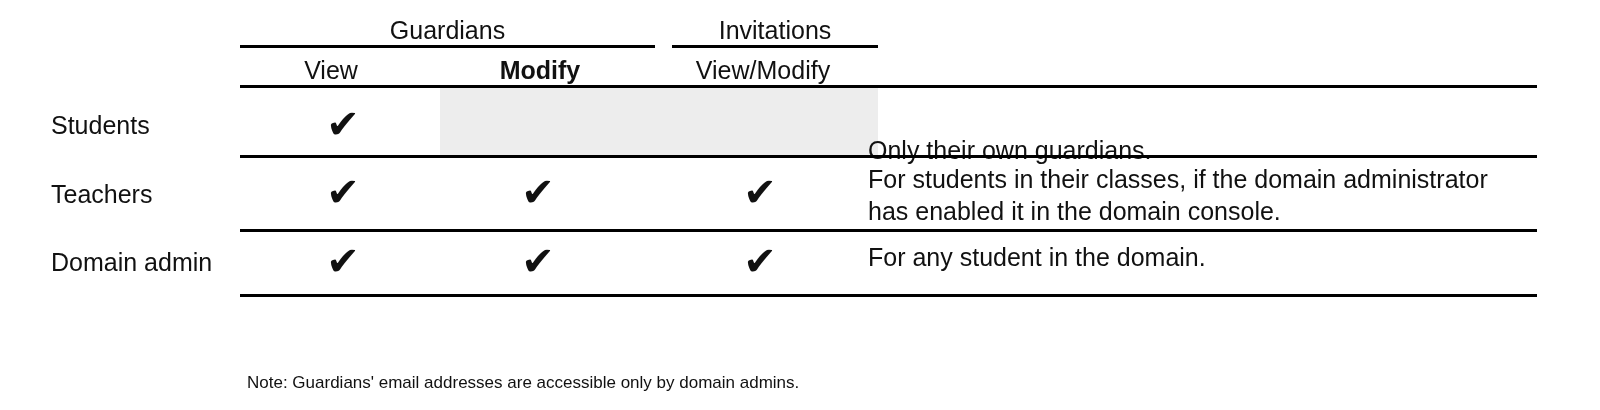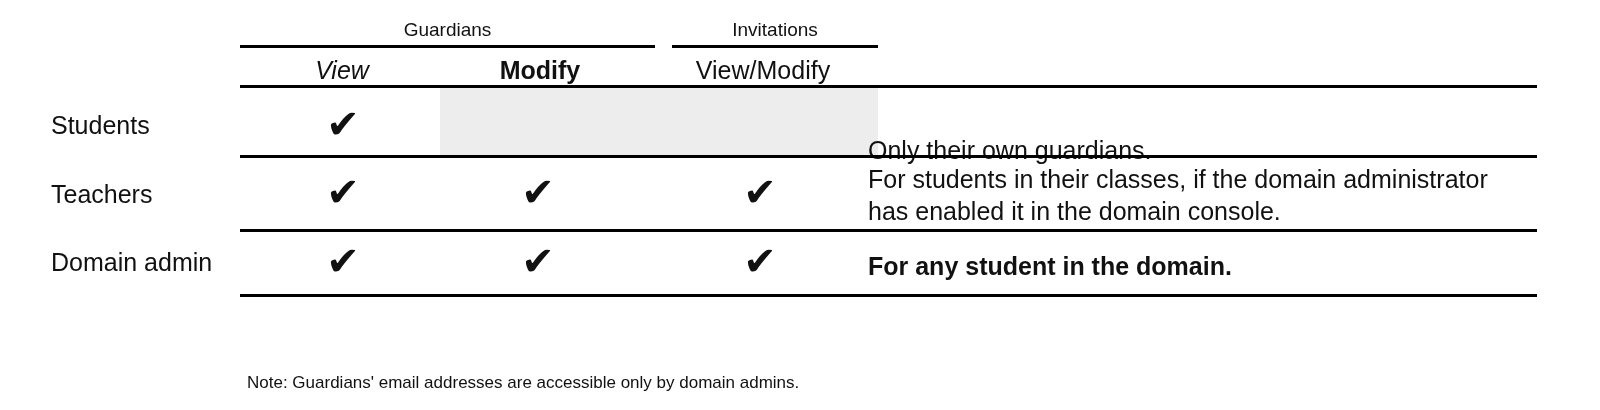--- a/index.html
+++ b/index.html
@@ -25,21 +25,21 @@
   
   .rule {
     position: absolute;
     background: #000000;
     height: 3px;
   }
 
   
   .group-label {
     position: absolute;
-    font-size: 19px;
+    font-size: 25px;
     line-height: 30px;
     text-align: center;
     white-space: nowrap;
     color: #111111;
   }
   #group-guardians { left: 240px; top: 15px; width: 415px; }
   #group-invitations { left: 672px; top: 15px; width: 206px; }
 
   #rule-guardians  { left: 240px; top: 45px; width: 415px; }
   #rule-invitations{ left: 672px; top: 45px; width: 206px; }
@@ -47,21 +47,21 @@
   
   .sub-label {
     position: absolute;
     font-size: 25px;
     line-height: 30px;
     text-align: center;
     white-space: nowrap;
     color: #111111;
     top: 55px;
   }
-  #sub-view        { left: 242px; width: 200px; font-style: italic; }
+  #sub-view        { left: 231px; width: 200px; }
   #sub-modify      { left: 440px; width: 200px; font-weight: bold; }
   #sub-viewmodify  { left: 660px; width: 206px; }
 
   #rule-head-bottom { left: 240px; top: 85px; width: 1297px; }
 
   
   .row-divider { left: 240px; width: 1297px; }
   #rule-row1 { top: 155px; }
   #rule-row2 { top: 229px; }
   #rule-bottom { top: 294px; }
@@ -109,21 +109,21 @@
   .desc {
     position: absolute;
     left: 868px;
     font-size: 25px;
     line-height: 32px;
     color: #111111;
     width: 660px;
   }
   #desc-students     { top: 110px; margin-top: 24px; }
   #desc-teachers     { top: 163px; }
-  #desc-domain-admin { top: 250px; font-weight: bold; }
+  #desc-domain-admin { top: 241px; }
 
   #footnote {
     position: absolute;
     left: 247px;
     top: 340px;
     font-size: 17px;
     line-height: 30px;
     white-space: nowrap;
     color: #111111;
     margin-top: 28px;

